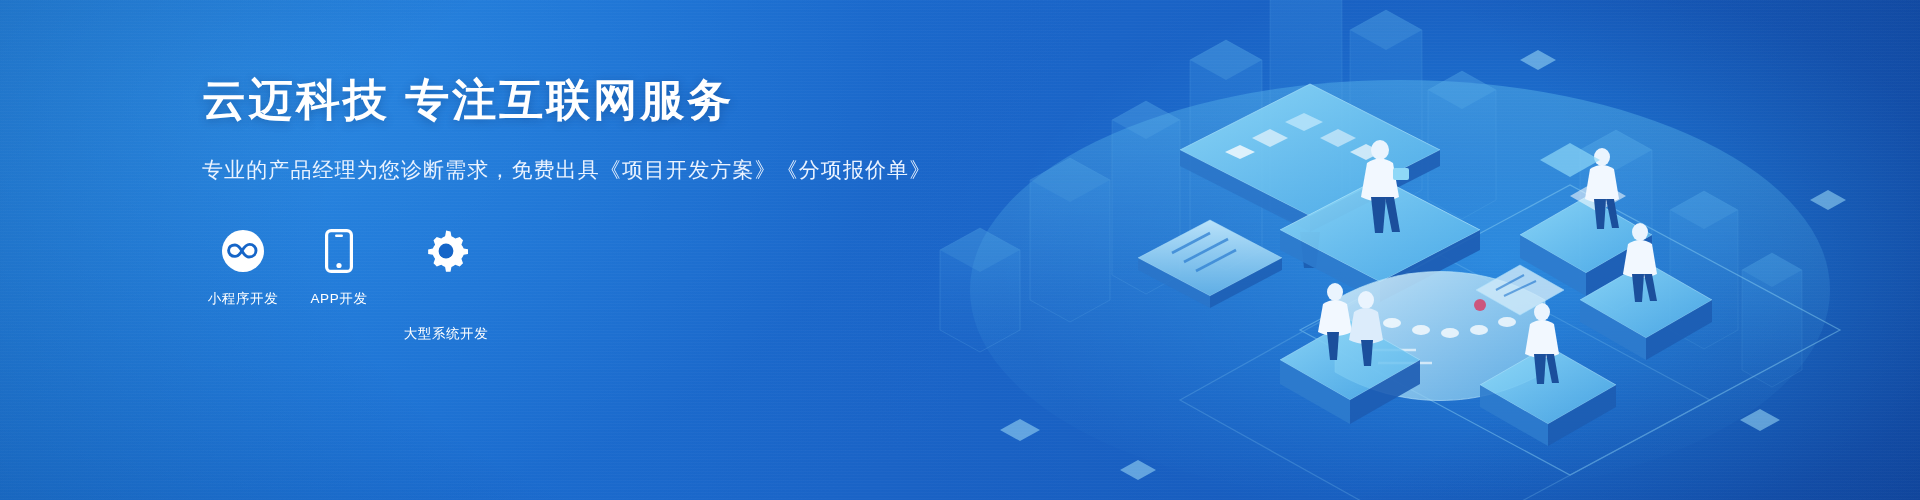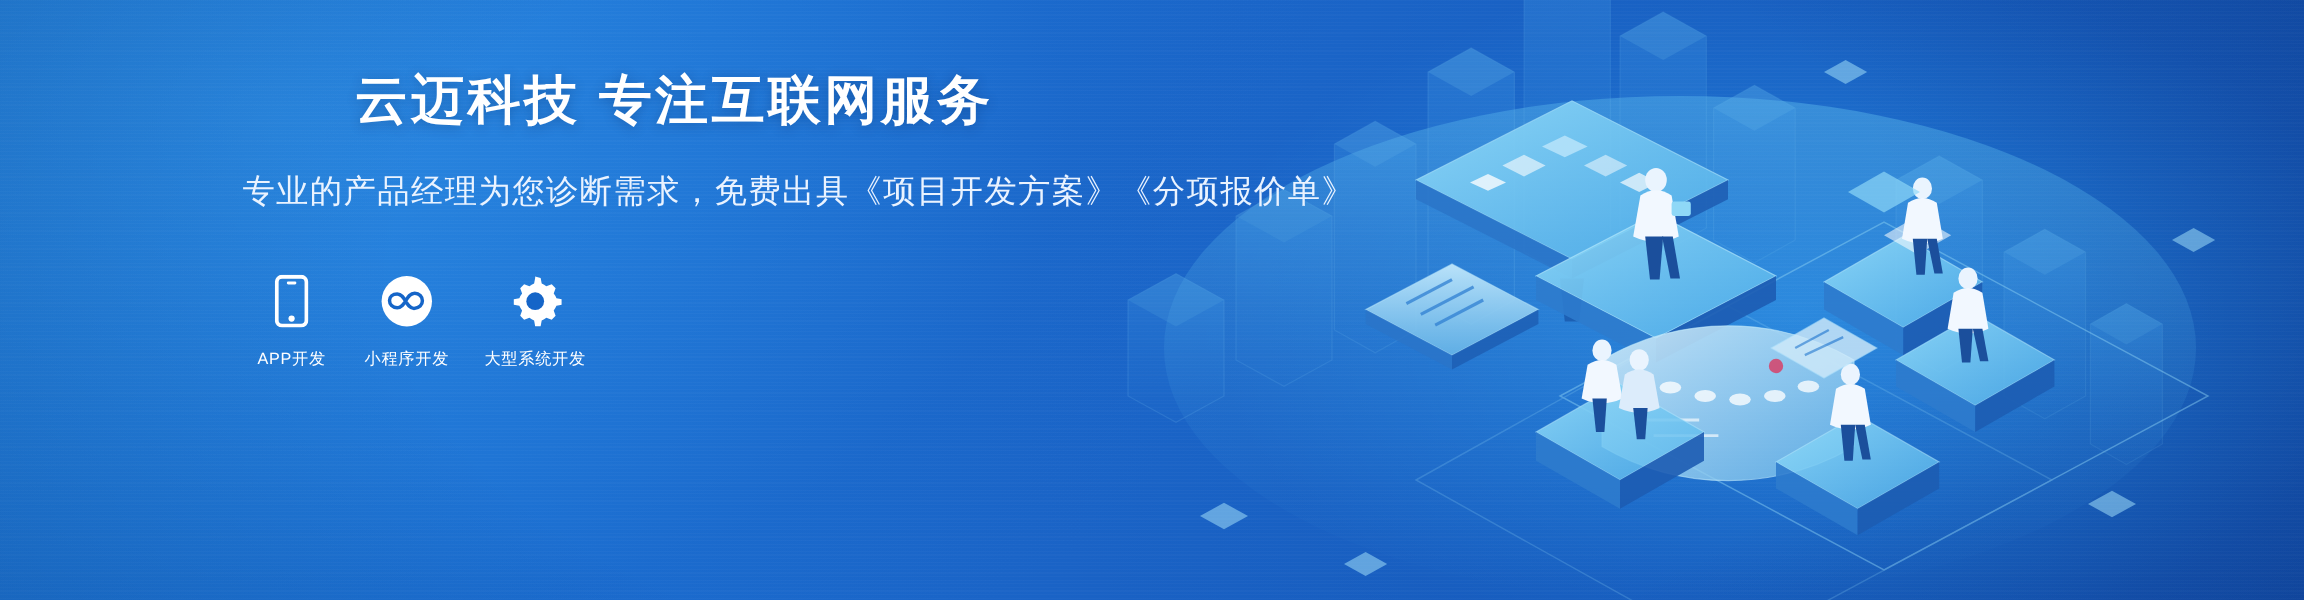--- a/index.html
+++ b/index.html
@@ -19,37 +19,37 @@
     position:absolute;inset:0;pointer-events:none;
     background:repeating-linear-gradient(to bottom, rgba(255,255,255,0.030) 0px, rgba(255,255,255,0.030) 1px, rgba(0,0,0,0) 1px, rgba(0,0,0,0) 3px);
     opacity:.7;
   }
   .vignette{
     position:absolute;inset:0;pointer-events:none;
     background:radial-gradient(ellipse 1400px 760px at 50% 45%, rgba(0,0,0,0) 45%, rgba(4,34,86,0.30) 100%);
   }
 
   
-  .copy{position:absolute;left:202px;top:58px;width:720px;z-index:6;text-align:center;}
+  .copy{position:absolute;left:202px;top:74px;width:720px;z-index:6;}
   .headline{
     font-size:44px;font-weight:bold;color:#ffffff;letter-spacing:3px;
     line-height:1.18;margin:0 0 26px 0;white-space:nowrap;
     text-shadow:0 2px 10px rgba(3,35,90,0.30);
   }
   .sub{
-    font-size:27px;color:#eaf3ff;line-height:1.72;margin:0;
+    font-size:21px;color:#eaf3ff;line-height:1.72;margin:0;
     letter-spacing:1.1px;white-space:nowrap;font-weight:normal;
   }
 
   
   .services{position:absolute;left:206px;top:228px;display:flex;align-items:flex-start;z-index:6;}
   .svc{display:flex;flex-direction:column;align-items:center;width:74px;margin-right:22px;}
   .svc .ic{height:46px;display:flex;align-items:center;justify-content:center;margin-bottom:16px;}
   .svc .lb{font-size:13.5px;color:#ffffff;letter-spacing:.6px;white-space:nowrap;font-weight:normal;}
-  .svc:last-child{margin-right:16px;}
+  .svc:last-child{margin-right:16px;gap:35px;}
   .svc-wide{width:96px;}
 
   
   .art{position:absolute;right:0;top:0;width:1040px;height:500px;z-index:4;}
 </style>
 </head>
 <body>
 
 <div class="banner">
 
@@ -246,37 +246,37 @@
 
   <div class="copy">
     <h1 class="headline">云迈科技 专注互联网服务</h1>
     <p class="sub">专业的产品经理为您诊断需求，免费出具《项目开发方案》《分项报价单》</p>
   </div>
 
   <div class="services">
 
     <div class="svc">
       <span class="ic">
+        <svg width="44" height="44" viewBox="0 0 44 44">
+          <circle cx="22" cy="22" r="21" fill="#ffffff"></circle>
+          <path d="M14 16 c7 0 7 12 14 12 c4.4 0 7-3 7-6.4 c0-3.4-2.6-6.2-6.4-6.2 c-7.4 0-7.4 12-14.6 12 c-4 0-6.4-2.8-6.4-6 c0-3.3 2.6-5.4 6.4-5.4 z" fill="none" stroke="#1565c8" stroke-width="2.9" stroke-linecap="round"></path>
+        </svg>
+      </span>
+      <span class="lb">小程序开发</span>
+    </div>
+
+    <div class="svc">
+      <span class="ic">
         <svg width="28" height="44" viewBox="0 0 28 44">
           <rect x="1.6" y="1.6" width="24.8" height="40.8" rx="4.5" fill="none" stroke="#ffffff" stroke-width="3.2"></rect>
           <rect x="10" y="5.6" width="8" height="2.4" rx="1.2" fill="#ffffff"></rect>
           <circle cx="14" cy="36.5" r="2.6" fill="#ffffff"></circle>
         </svg>
       </span>
       <span class="lb">APP开发</span>
-    </div>
-
-    <div class="svc">
-      <span class="ic">
-        <svg width="44" height="44" viewBox="0 0 44 44">
-          <circle cx="22" cy="22" r="21" fill="#ffffff"></circle>
-          <path d="M14 16 c7 0 7 12 14 12 c4.4 0 7-3 7-6.4 c0-3.4-2.6-6.2-6.4-6.2 c-7.4 0-7.4 12-14.6 12 c-4 0-6.4-2.8-6.4-6 c0-3.3 2.6-5.4 6.4-5.4 z" fill="none" stroke="#1565c8" stroke-width="2.9" stroke-linecap="round"></path>
-        </svg>
-      </span>
-      <span class="lb">小程序开发</span>
     </div>
 
 
 
     <div class="svc svc-wide">
       <span class="ic">
         <svg width="44" height="44" viewBox="0 0 44 44">
           <path d="M22 0.8 l4.6 1.2 l.9 4.7 a15.6 15.6 0 0 1 3.9 2.3 l4.5 -1.6 l3.3 3.3 l-1.6 4.5 a15.6 15.6 0 0 1 2.3 3.9 l4.7 .9 v4.6 l-4.7 .9 a15.6 15.6 0 0 1 -2.3 3.9 l1.6 4.5 l-3.3 3.3 l-4.5 -1.6 a15.6 15.6 0 0 1 -3.9 2.3 l-.9 4.7 h-4.6 l-.9 -4.7 a15.6 15.6 0 0 1 -3.9 -2.3 l-4.5 1.6 l-3.3 -3.3 l1.6 -4.5 a15.6 15.6 0 0 1 -2.3 -3.9 l-4.7 -.9 v-4.6 l4.7 -.9 a15.6 15.6 0 0 1 2.3 -3.9 l-1.6 -4.5 l3.3 -3.3 l4.5 1.6 a15.6 15.6 0 0 1 3.9 -2.3 l.9 -4.7 z" fill="#ffffff" transform="translate(0.2,0.6) scale(0.99)"></path>
           <circle cx="22" cy="22" r="7.4" fill="#1565c8"></circle>
         </svg>

